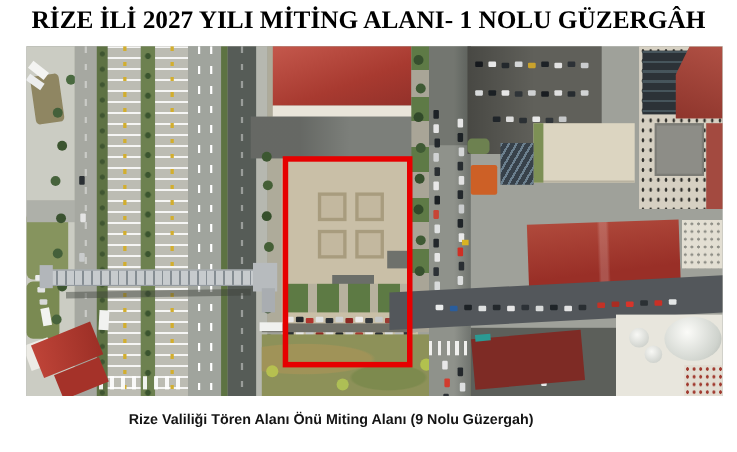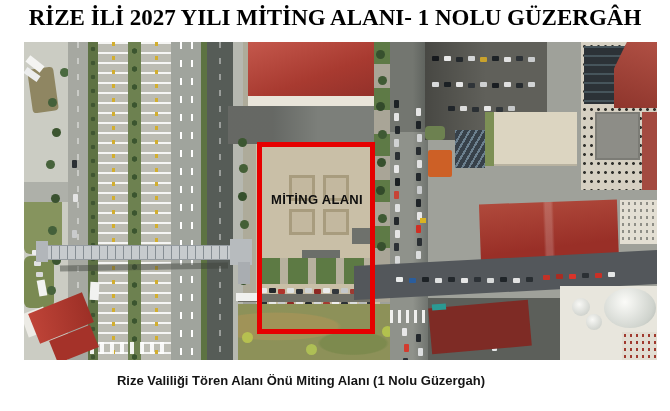--- a/index.html
+++ b/index.html
@@ -133,17 +133,16 @@
     <i style="left:18px;top:203px;width:188px;height:13px;background:#c7cbce;background-image:repeating-linear-gradient(90deg,rgba(90,100,108,.6) 0 1.5px,transparent 1.5px 8px);border:1px solid #959ba0;z-index:30"></i>
     <i style="left:12px;top:199px;width:12px;height:21px;background:#b2b6ba;z-index:30"></i>
     <i style="left:206px;top:197px;width:22px;height:26px;background:#b7bbbe;z-index:30"></i>
     <i style="left:214px;top:220px;width:12px;height:22px;background:#a9adb1;z-index:30"></i>
 
     <i style="left:0;top:268px;width:24px;height:24px;background:#ecebe5;transform:rotate(-20deg)"></i>
     <i style="left:8px;top:260px;width:58px;height:32px;background:linear-gradient(100deg,#bf4438,#9c2f26);transform:rotate(-22deg)"></i>
     <i style="left:28px;top:290px;width:44px;height:24px;background:#a53229;transform:rotate(-22deg)"></i>
 
     <i class="annot" style="border-color: rgb(230, 0, 0);"></i>
-    <div class="maplabel" style="position:absolute">MİTİNG ALANI</div>
   </div>
 
-  <div class="caption">Rize Valiliği Tören Alanı Önü Miting Alanı (1 Nolu Güzergah)</div>
+  <div class="caption">Rize Valiliği Tören Alanı Önü Miting Alanı (9 Nolu Güzergah)</div>
 </div>
 
 </body></html>

